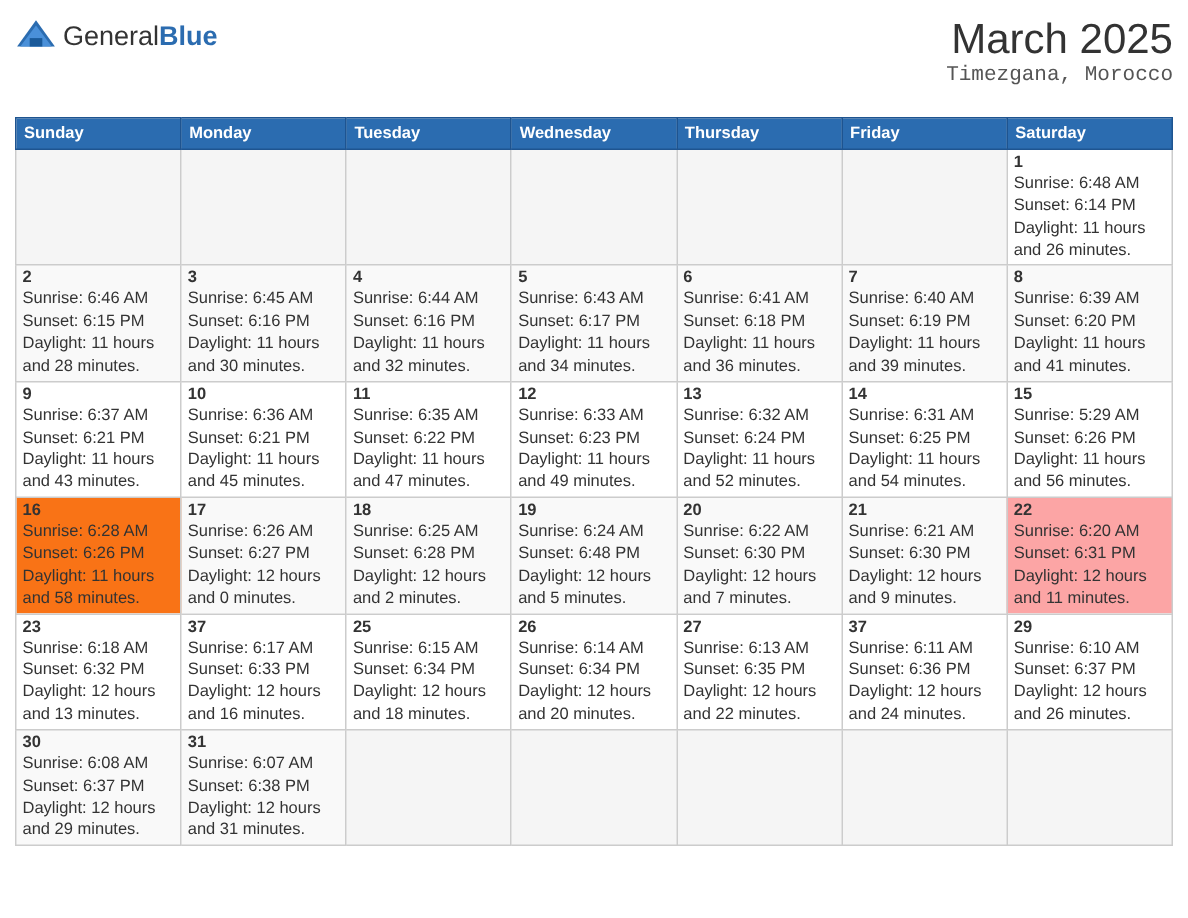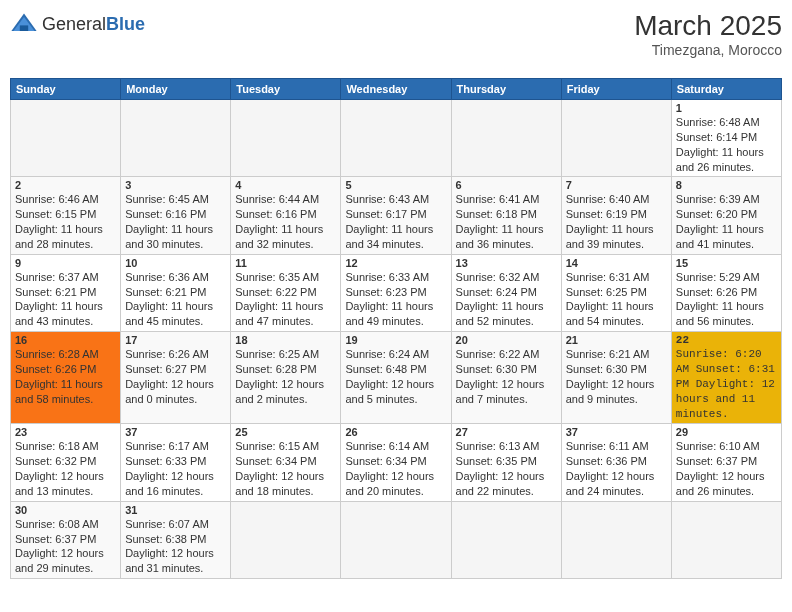--- a/index.html
+++ b/index.html
@@ -35,20 +35,21 @@
       text-align: right;
     }
     .main-title {
       font-size: 28px;
       font-weight: normal;
       color: #333;
     }
     .subtitle {
       font-size: 14px;
       color: #555;
+      font-family: Liberation Mono, monospace;
     }
     .calendar {
       width: 100%;
       border-collapse: collapse;
       border: 1px solid #ccc;
       margin-top: 20px;
     }
     .calendar th {
       background: #2b6cb0;
       color: #fff;
@@ -248,21 +249,21 @@
             <div class="day-info">Sunrise: 6:22 AM
 Sunset: 6:30 PM
 Daylight: 12 hours and 7 minutes.</div>
           </td>
           <td style="background: rgb(249, 249, 249);">
             <span class="day-num">21</span>
             <div class="day-info">Sunrise: 6:21 AM
 Sunset: 6:30 PM
 Daylight: 12 hours and 9 minutes.</div>
           </td>
-          <td style="background: #eab308; font-family: Liberation Mono, monospace;">
+          <td style="background: #fca5a5;">
             <span class="day-num">22</span>
             <div class="day-info">Sunrise: 6:20 AM
 Sunset: 6:31 PM
 Daylight: 12 hours and 11 minutes.</div>
           </td>
         </tr>
         <tr>
           <td style="background: rgb(255, 255, 255);">
             <span class="day-num">23</span>
             <div class="day-info">Sunrise: 6:18 AM

